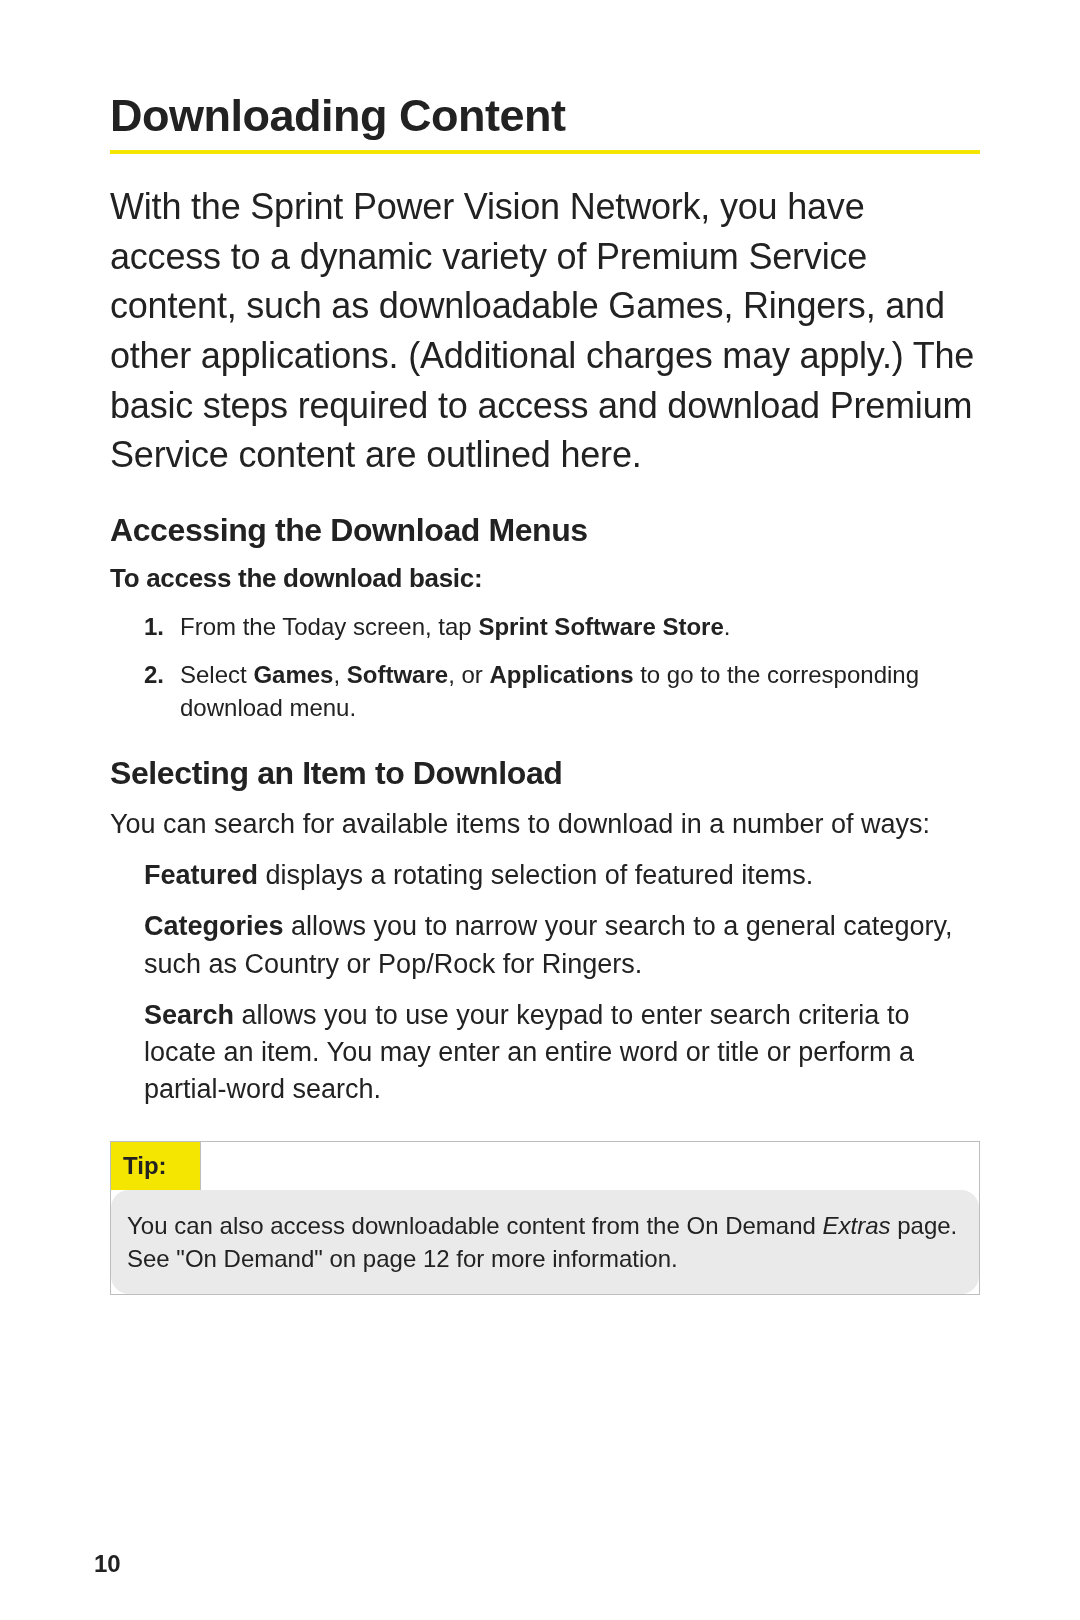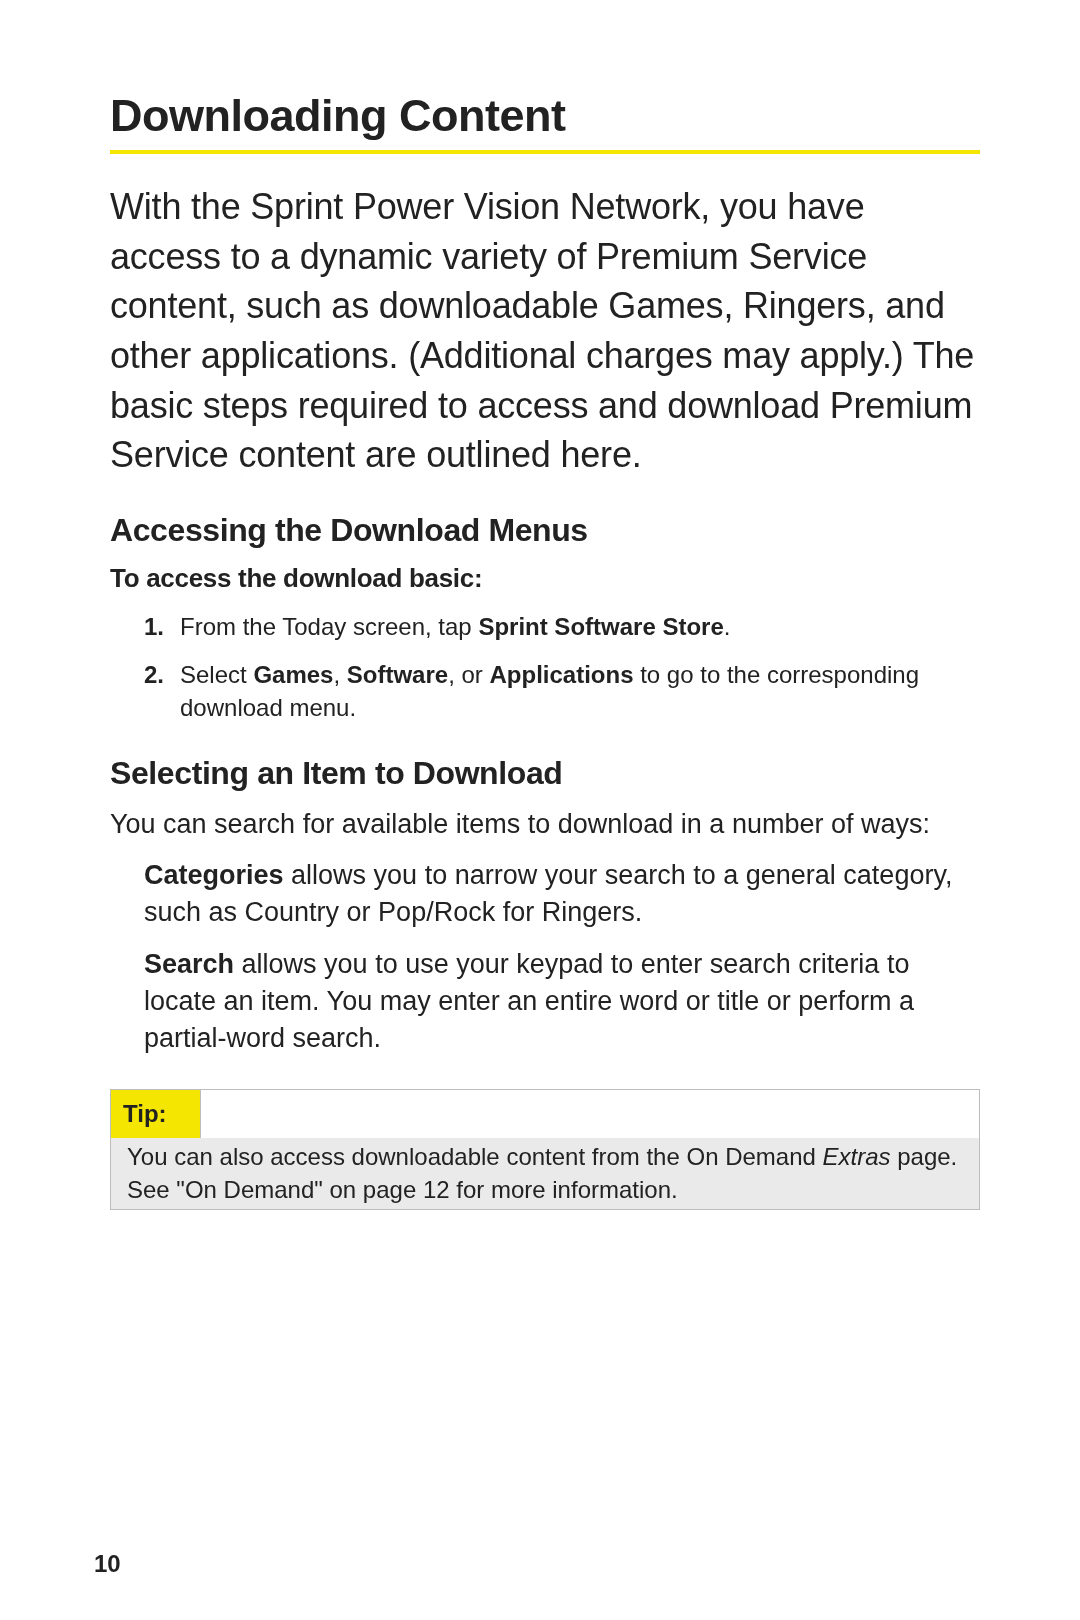--- a/index.html
+++ b/index.html
@@ -73,22 +73,23 @@
   .tipbox .tiplabel {
     background: #f4e600;
     width: 90px;
     padding: 10px 12px;
     font-weight: 700;
     border-right: 1px solid #bdbdbd;
   }
   .tipbox .tipcontent {
     background: #eaeaea;
     flex: 1;
-    padding: 2px 16px;
+    padding: 19px 16px;
     line-height: 1.38;
+    border-radius: 18px;
   }
   .page-number {
     position: absolute;
     left: 94px;
     bottom: 42px;
     font-weight: 700;
     font-size: 24px;
   }
   strong { font-weight: 700; }
   em { font-style: italic; }
@@ -112,20 +113,23 @@
     </li>
     <li>
       <span>Select </span><strong>Games</strong><span>, </span><strong>Software</strong><span>, or </span><strong>Applications</strong><span> to go to the corresponding download menu.</span>
     </li>
   </ol>
 
   <h2>Selecting an Item to Download</h2>
   <p class="body-p">You can search for available items to download in a number of ways:</p>
 
   <p class="body-p indent">
+    <strong>Featured</strong><span> displays a rotating selection of featured items.</span>
+  </p>
+  <p class="body-p indent">
     <strong>Categories</strong><span> allows you to narrow your search to a general category, such as Country or Pop/Rock for Ringers.</span>
   </p>
   <p class="body-p indent">
     <strong>Search</strong><span> allows you to use your keypad to enter search criteria to locate an item. You may enter an entire word or title or perform a partial-word search.</span>
   </p>
 
   <div class="tipbox">
     <div class="tiplabel">Tip:</div>
     <div class="tipcontent">
       <span>You can also access downloadable content from the On Demand </span><em>Extras</em><span> page. See "On Demand" on page 12 for more information.</span>

